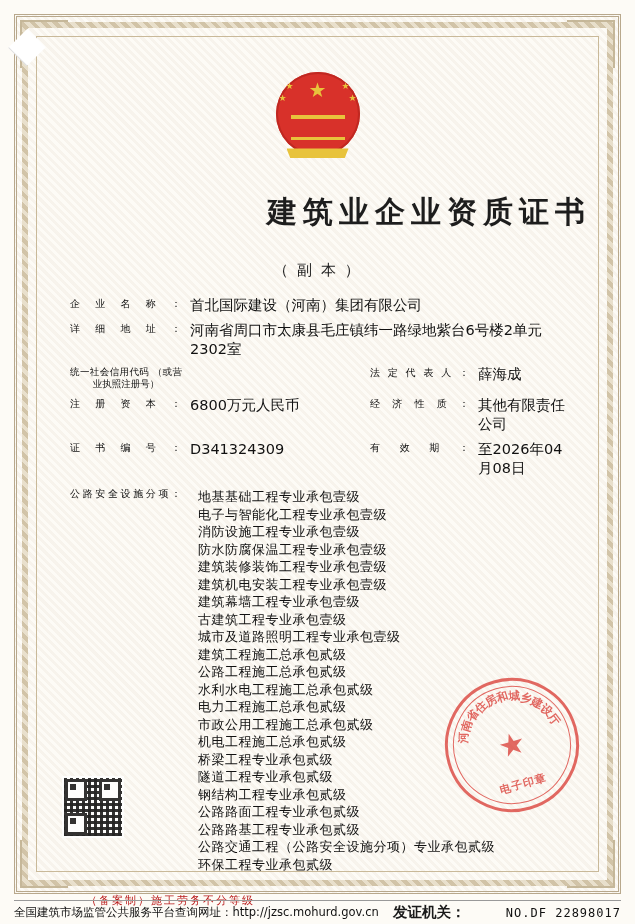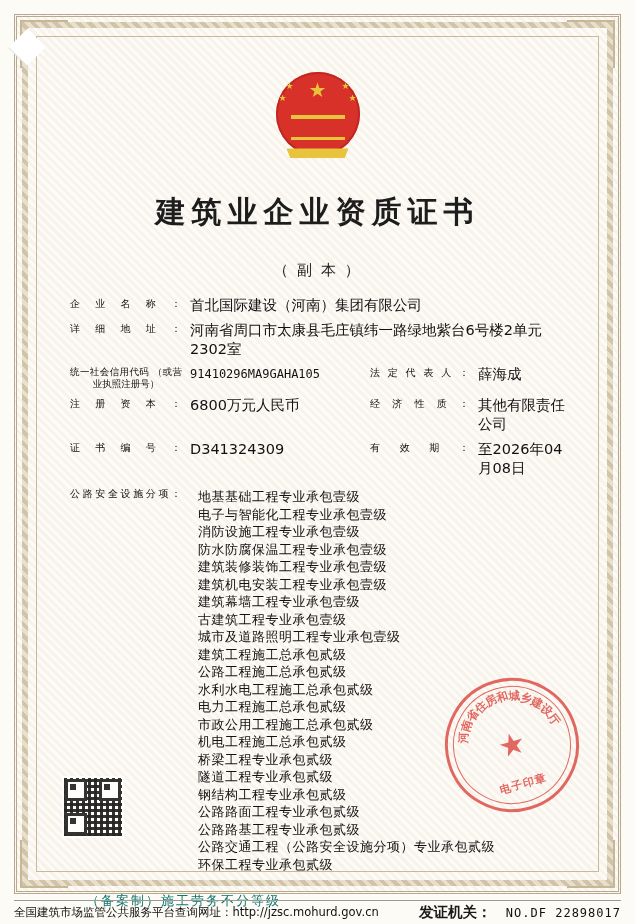--- a/index.html
+++ b/index.html
@@ -135,21 +135,21 @@
     font-size: 9px;
     line-height: 9px;
   }
   .emblem .s1 { left: 28px; top: 24px; }
   .emblem .s2 { left: 21px; top: 36px; }
   .emblem .s3 { right: 28px; top: 24px; }
   .emblem .s4 { right: 21px; top: 36px; }
 
   .title {
     margin-top: 26px;
-    text-align: center;
+    text-align: right;
     font-family: "DejaVu Serif", "Liberation Serif", serif;
     font-weight: bold;
     font-size: 30px;
     letter-spacing: 6px;
     color: #1d1d1d;
   }
   .subtitle {
     margin-top: 28px;
     text-align: center;
     font-size: 15px;
@@ -236,23 +236,23 @@
   }
   .date-line {
     text-align: right;
     padding-right: 26px;
     margin-top: 10px;
     font-size: 14px;
     letter-spacing: 1px;
   }
   .stars {
     padding-left: 8px;
-    font-size: 13px;
+    font-size: 11px;
     letter-spacing: 2px;
-    color: #0f766e;
+    color: #b91c1c;
   }
 
   
   .seal {
     position: absolute;
     right: 56px;
     bottom: 112px;
     width: 128px;
     height: 128px;
     border-radius: 50%;
@@ -398,21 +398,20 @@
 
       <div class="row">
         <div class="lbl">详细地址：</div>
         <div class="val">河南省周口市太康县毛庄镇纬一路绿地紫台6号楼2单元2302室</div>
       </div>
 
       <div class="halfrow">
         <div class="left">
           <div class="lbl small">统一社会信用代码
 （或营业执照注册号）</div>
-          <div class="val mono">91410296MA9GAHA105</div>
         </div>
         <div class="right">
           <div class="lbl">法定代表人：</div>
           <div class="val">薛海成</div>
         </div>
       </div>
 
       <div class="halfrow" style="margin-top:6px;">
         <div class="left">
           <div class="lbl">注册资本：</div>

